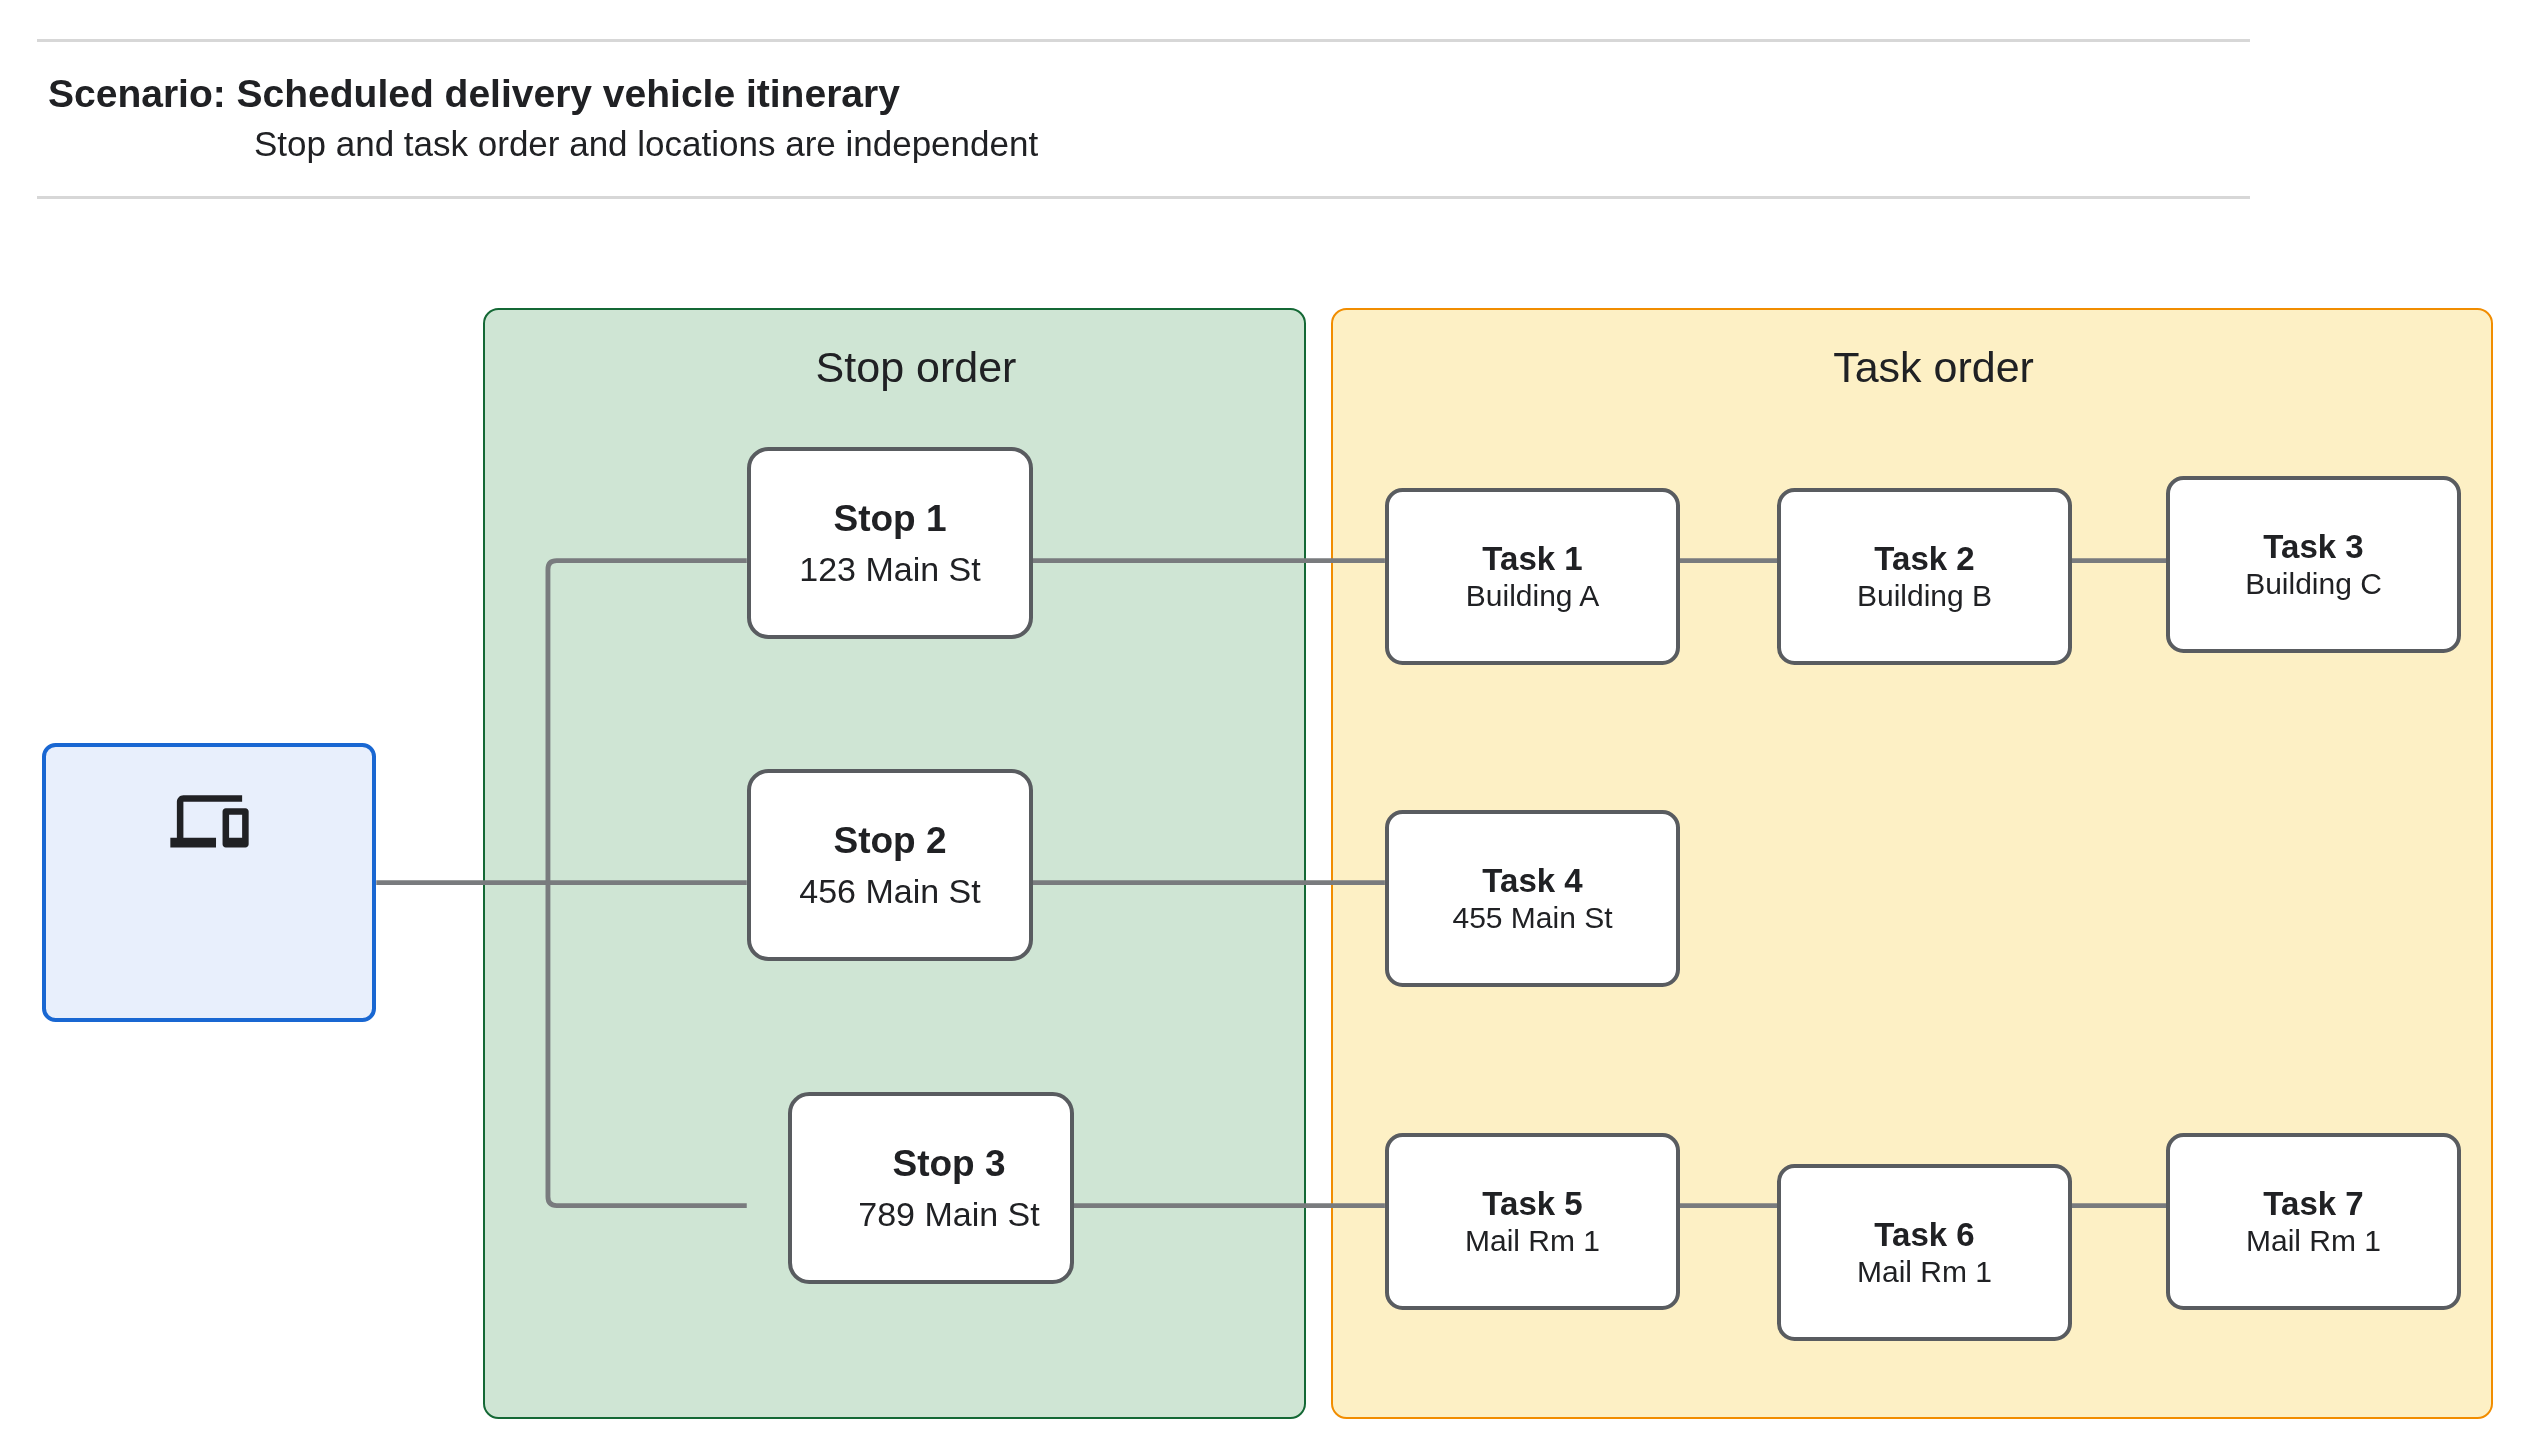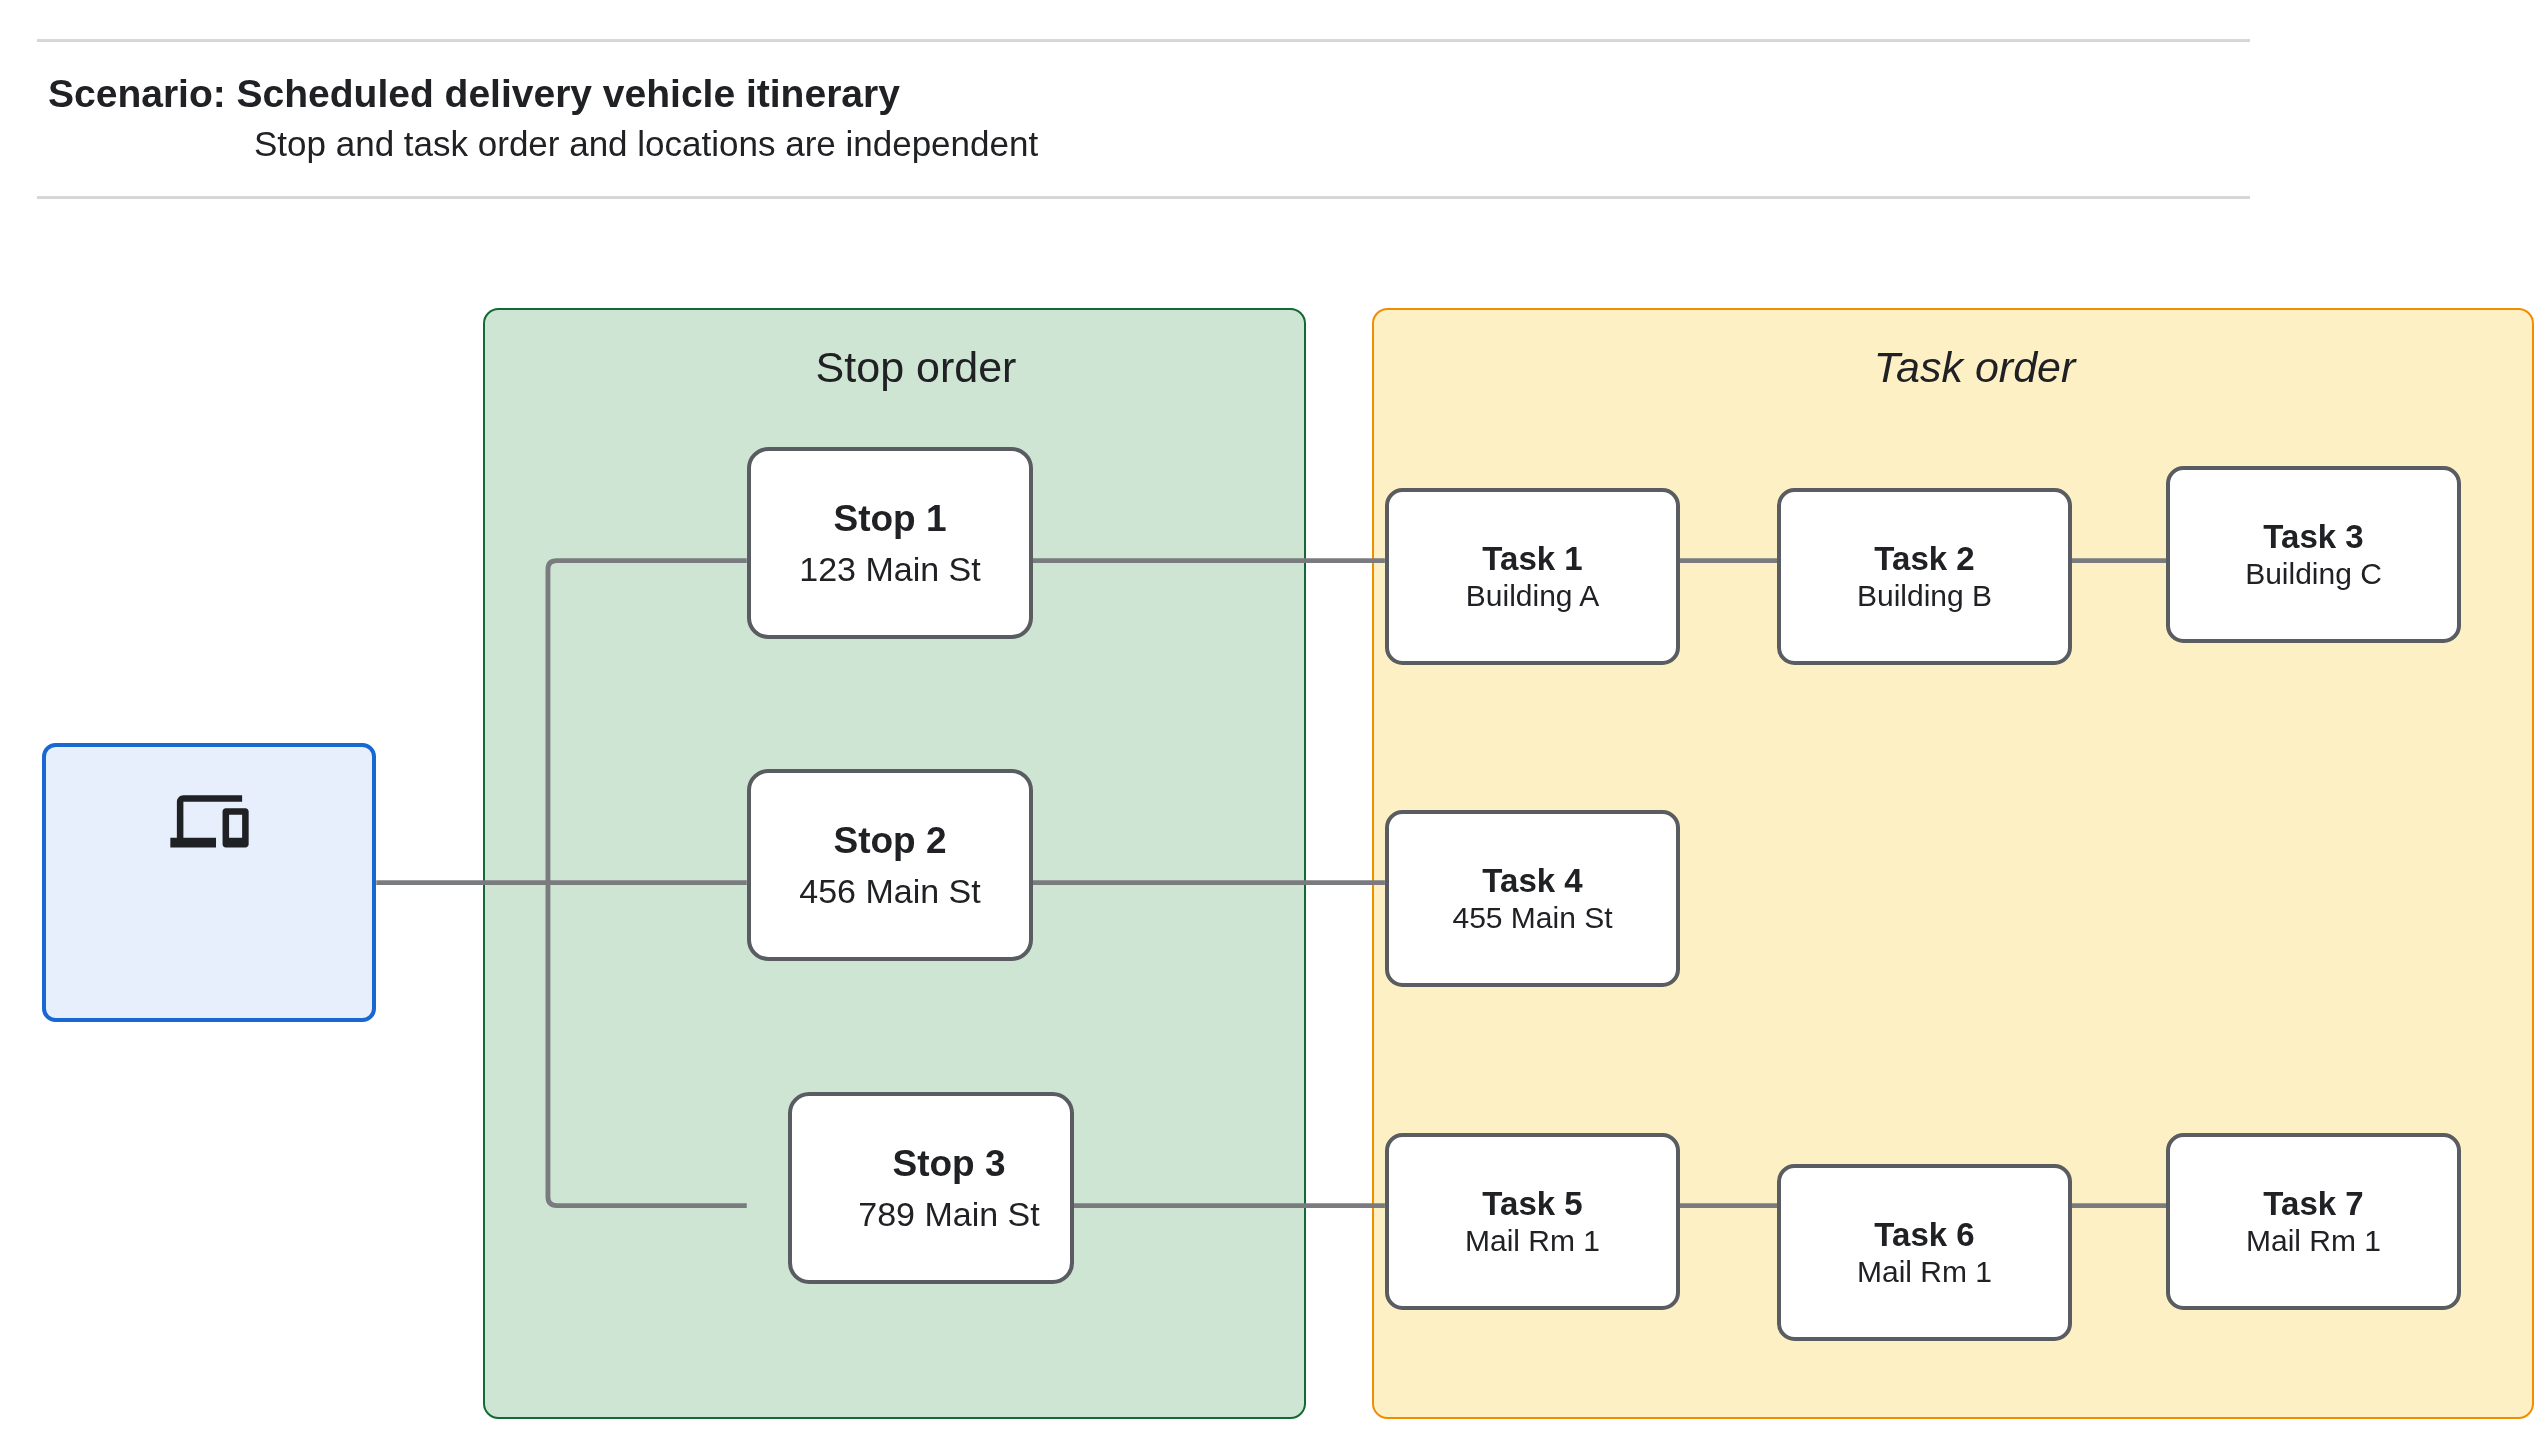--- a/index.html
+++ b/index.html
@@ -65,21 +65,21 @@
 <body>
 
 <div class="abs rule" style="left:37px;top:39px;width:2213px;"></div>
 <div class="abs page-title" style="left:48px;top:72px;">Scenario: Scheduled delivery vehicle itinerary</div>
 <div class="abs page-subtitle" style="left:254px;top:124px;">Stop and task order and locations are independent</div>
 <div class="abs rule" style="left:37px;top:196px;width:2213px;"></div>
 
 <div class="abs group group-stop" style="left:483px;top:308px;width:823px;height:1111px;">
   <div class="group-title">Stop order</div>
 </div>
-<div class="abs group group-task" style="left:1372px;top:308px;width:1162px;height:1111px;font-style:italic;">
+<div class="abs group group-task" style="left:1331px;top:308px;width:1162px;height:1111px;">
   <div class="group-title">Task order</div>
 </div>
 
 <svg class="connectors" width="2538" height="1452" viewBox="0 0 2617 1497">
   <path d="M 388 910 H 770"></path>
   <path d="M 770 578 H 574 Q 565 578 565 587 V 1234 Q 565 1243 574 1243 H 770"></path>
   <path d="M 1065 578 H 1428"></path>
   <path d="M 1732 578 H 1833"></path>
   <path d="M 2130 578 H 2234"></path>
   <path d="M 1065 910 H 1428"></path>
@@ -110,21 +110,21 @@
 </div>
 
 <div class="abs node task-node" style="left:1385px;top:488px;">
   <div class="node-title">Task 1</div>
   <div class="node-subtitle">Building A</div>
 </div>
 <div class="abs node task-node" style="left:1777px;top:488px;">
   <div class="node-title">Task 2</div>
   <div class="node-subtitle">Building B</div>
 </div>
-<div class="abs node task-node" style="left:2166px;top:466px;">
+<div class="abs node task-node" style="left:2166px;top:476px;">
   <div class="node-title">Task 3</div>
   <div class="node-subtitle">Building C</div>
 </div>
 
 <div class="abs node task-node" style="left:1385px;top:810px;">
   <div class="node-title">Task 4</div>
   <div class="node-subtitle">455 Main St</div>
 </div>
 
 <div class="abs node task-node" style="left:1385px;top:1133px;">

